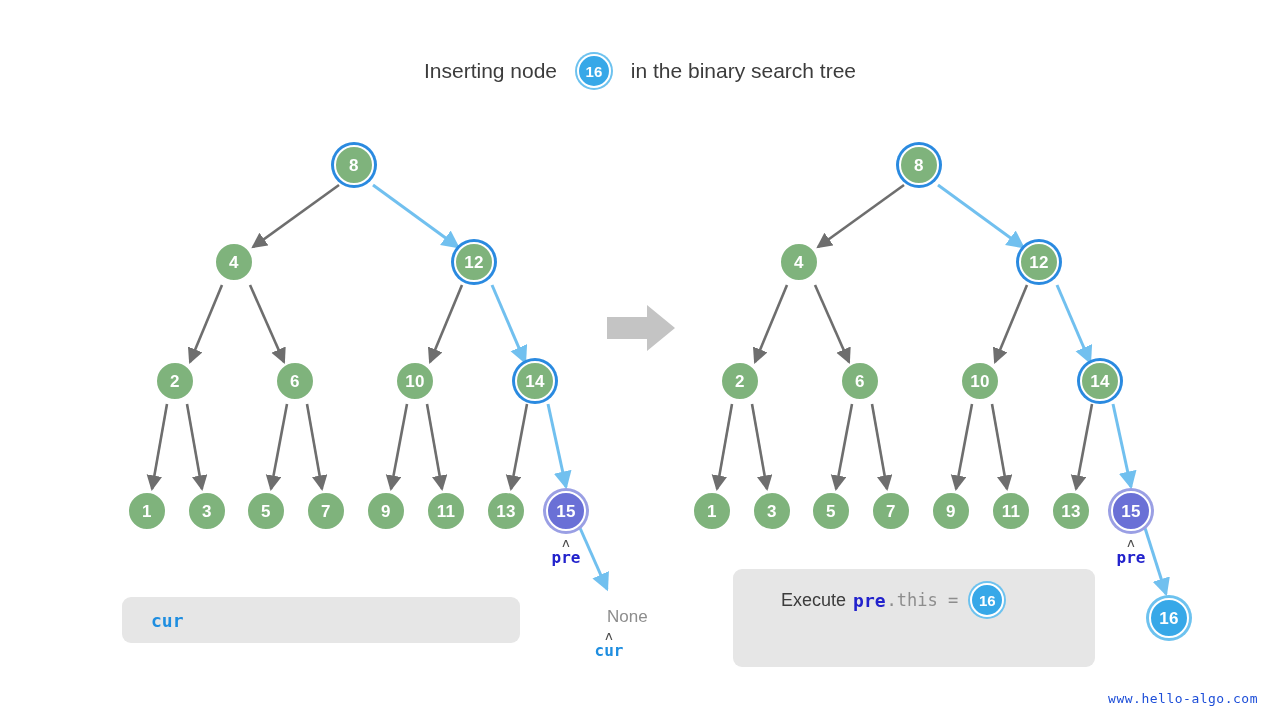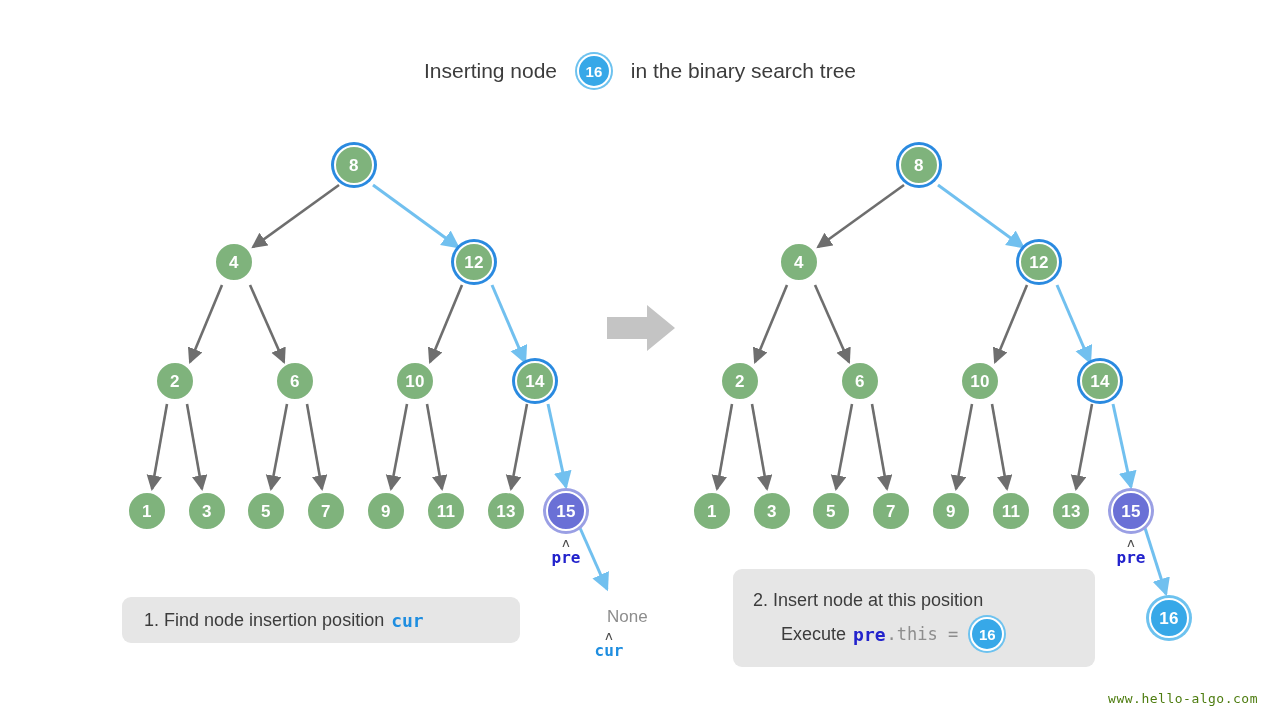--- a/index.html
+++ b/index.html
@@ -68,21 +68,21 @@
           font-size:18px;margin-left:7px;}
   .kw-pre{color:#2222cc;font-weight:bold;font-family:"DejaVu Sans Mono",monospace;
           font-size:18px;}
   .mono-dim{color:#8d8d8d;font-family:"DejaVu Sans Mono",monospace;font-size:17px;}
 
   
   .bigarrow{position:absolute;left:607px;top:303px;}
 
   
   .watermark{position:absolute;right:22px;bottom:14px;font-size:13px;
-             color:#4d7c0f;font-family:"DejaVu Sans Mono",monospace;
+             color:#1d4ed8;font-family:"DejaVu Sans Mono",monospace;
              letter-spacing:.5px;}
 </style>
 </head>
 <body>
 
 <div id="stage">
 
   <div class="title">
     <span class="seg">Inserting node</span>
     <span class="title-badge">
@@ -199,21 +199,20 @@
     </div>
 
     <div class="none-txt" style="left:607px;top:607px">None</div>
 
     <div class="ptr cur" style="left:579px;top:631px;width:60px">
       <span class="caret">ʌ</span>
       <span class="name">cur</span>
     </div>
 
     <div class="caption cap1">
-      <span>1. Find node insertion position</span>
       <span class="kw-cur">cur</span>
     </div>
   </div>
 
   <div>
     <div class="node n-green-hl" style="left:899px;top:145px">
         <span>8</span>
       </div>
     <div class="node n-green" style="left:779px;top:242px">
         <span>4</span>
@@ -260,23 +259,20 @@
     <div class="node n-blue" style="left:1149px;top:598px">
         <span>16</span>
       </div>
 
     <div class="ptr pre" style="left:1101px;top:538px;width:60px">
       <span class="caret">ʌ</span>
       <span class="name">pre</span>
     </div>
 
     <div class="caption cap2">
-      <div class="row">
-        <span>2. Insert node at this position</span>
-      </div>
       <div class="row row2">
         <span>Execute</span>
         <span class="kw-pre" style="margin-left:7px">pre</span>
         <span class="mono-dim" style="margin-left:1px">.this =</span>
         <span class="badge" style="margin-left:12px">16</span>
       </div>
     </div>
   </div>
 
   <div class="watermark">www.hello-algo.com</div>

